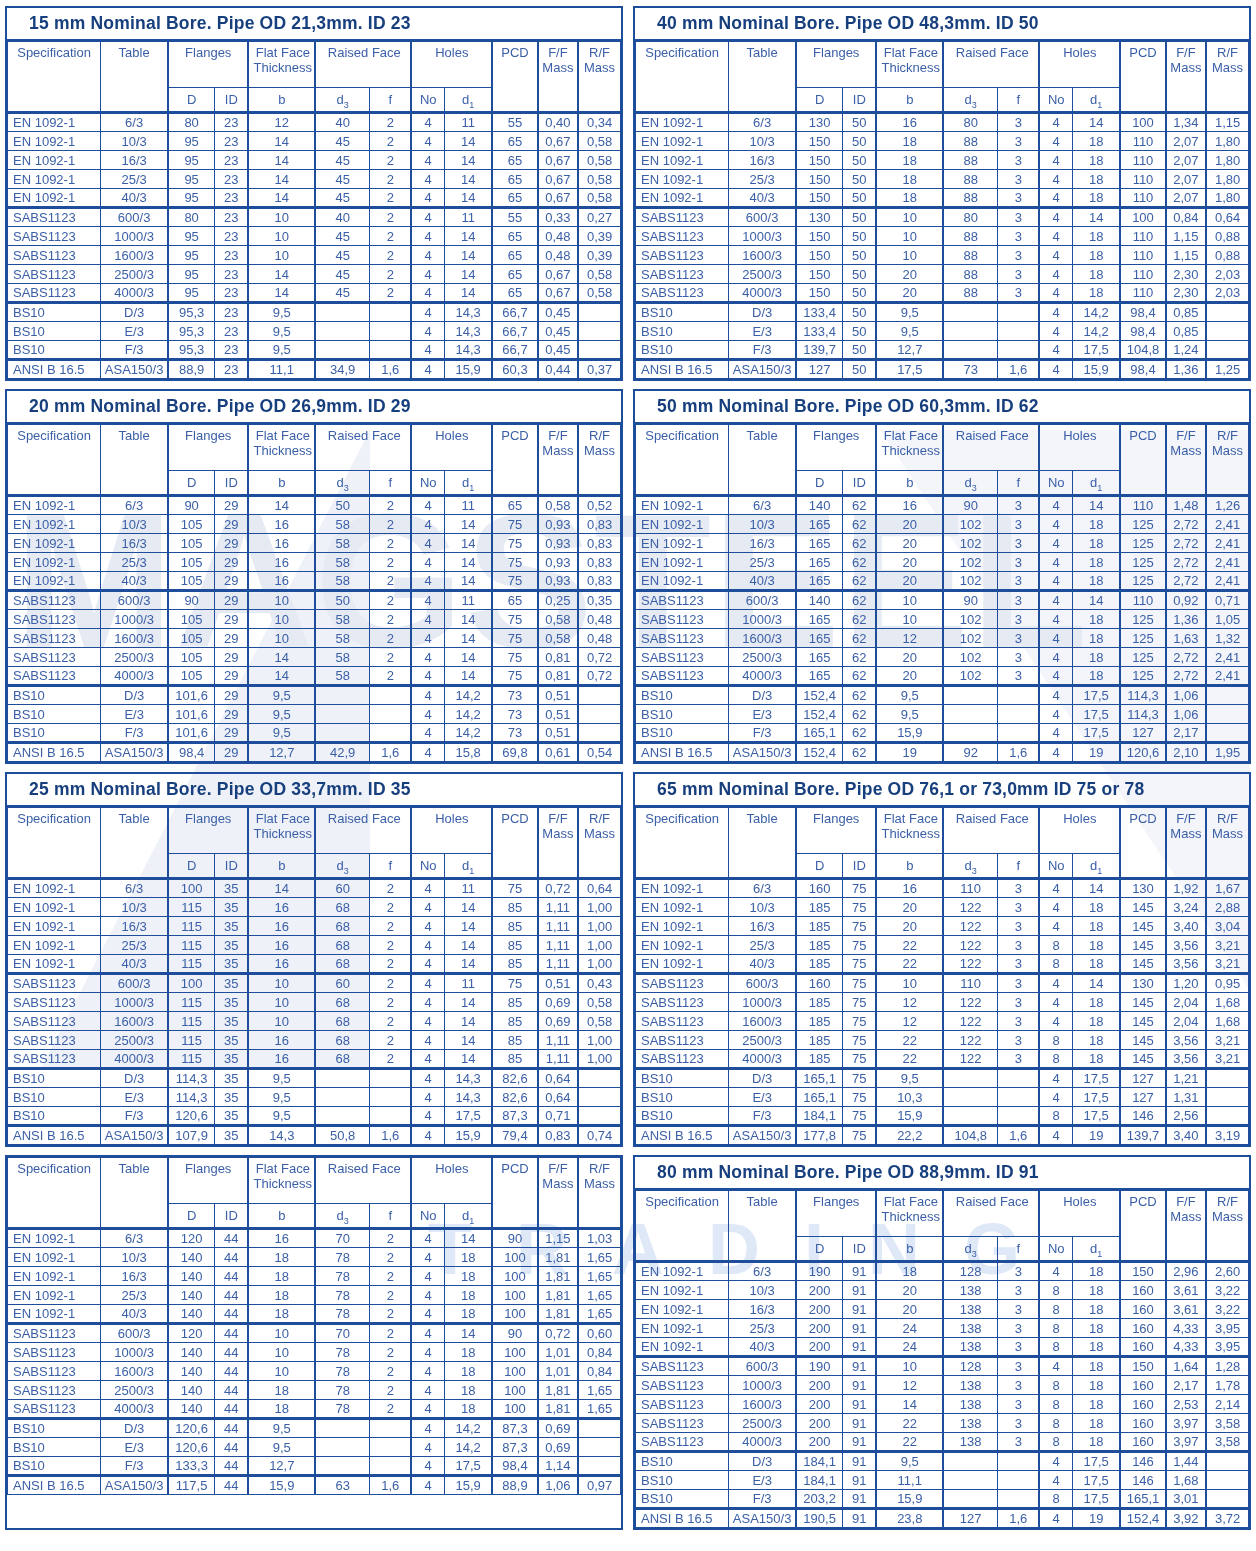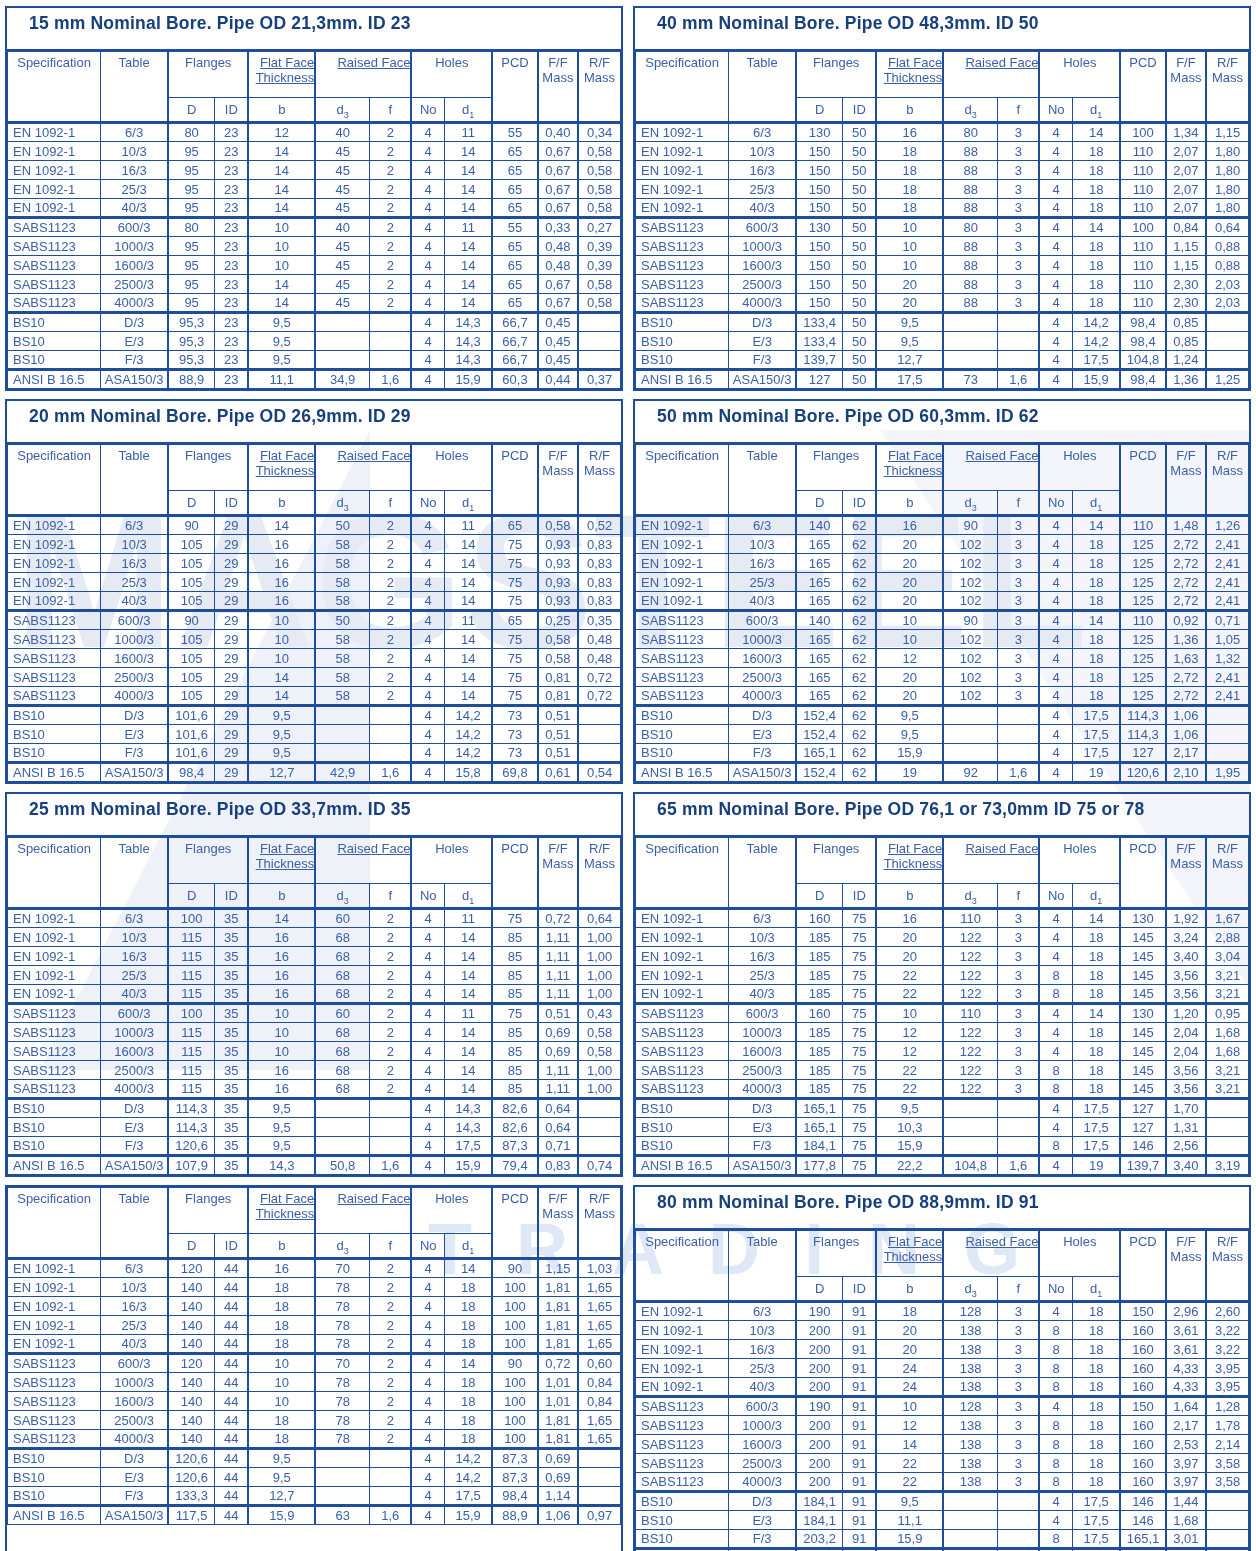--- a/index.html
+++ b/index.html
@@ -29,21 +29,21 @@
   
   .grid{
     position:relative;z-index:1;
     display:grid;
     grid-template-columns:618px 618px;
     column-gap:10px;row-gap:8px;
     padding:6px 5px;
   }
   .block{border:2.5px solid var(--navy);background:transparent;}
   .title{
-    height:43px;line-height:31px;
+    height:33px;line-height:31px;
     border-bottom:2px solid var(--navy);
     font-size:17.5px;font-weight:bold;color:var(--title);
     padding-left:22px;letter-spacing:.2px;
     overflow:hidden;white-space:nowrap;
   }
   table{width:100%;border-collapse:collapse;table-layout:fixed;}
   th,td{
     border:1.5px solid var(--navy);
     color:var(--ink);
     font-size:13px;
@@ -57,21 +57,21 @@
     vertical-align:top;
     padding-top:4px;
     font-weight:normal;
     line-height:1.15;
   }
   thead tr.sub th{height:25px;font-weight:normal;}
   tbody td{height:19px;line-height:1;}
   tbody tr:first-child td{border-top:3px solid var(--navy);}
   tbody tr.gs td{border-top:3px solid var(--navy);}
   td.spec{text-align:left;padding-left:5px;}
-  th.la{text-align:right;padding-left:2px;text-decoration:underline;}
+  th.la{text-align:center;padding-left:2px;}
   .bl{border-left:2.5px solid var(--navy);}
   sub{font-size:9px;line-height:0;}
   
   col.c0{width:15.2%;} col.c1{width:11%;}  col.c2{width:7.6%;}
   col.c3{width:5.5%;}  col.c4{width:10.9%;} col.c5{width:8.9%;}
   col.c6{width:6.8%;}  col.c7{width:5.4%;}  col.c8{width:7.8%;}
   col.c9{width:7.4%;}  col.c10{width:6.6%;} col.c11{width:6.9%;}
 </style>
 </head>
 <body>
@@ -1466,21 +1466,21 @@
             <td class="spec">BS10</td>
             <td>D/3</td>
             <td class="bl">165,1</td>
             <td>75</td>
             <td class="bl">9,5</td>
             <td class="bl"></td>
             <td></td>
             <td class="bl">4</td>
             <td>17,5</td>
             <td class="bl">127</td>
-            <td class="bl">1,70</td>
+            <td class="bl">1,21</td>
             <td class="bl"></td>
           </tr>
           <tr>
             <td class="spec">BS10</td>
             <td>E/3</td>
             <td class="bl">165,1</td>
             <td>75</td>
             <td class="bl">10,3</td>
             <td class="bl"></td>
             <td></td>

